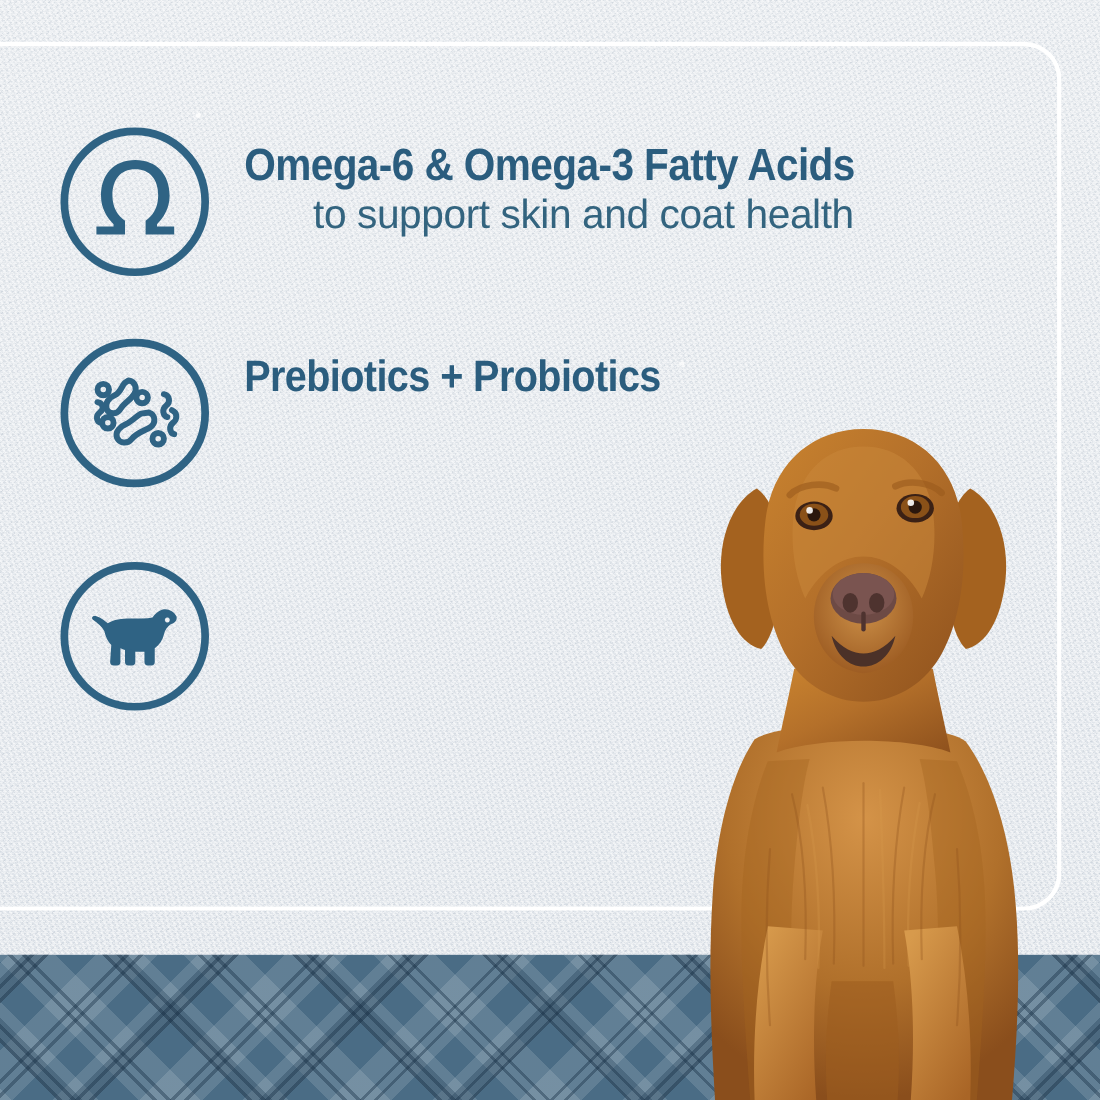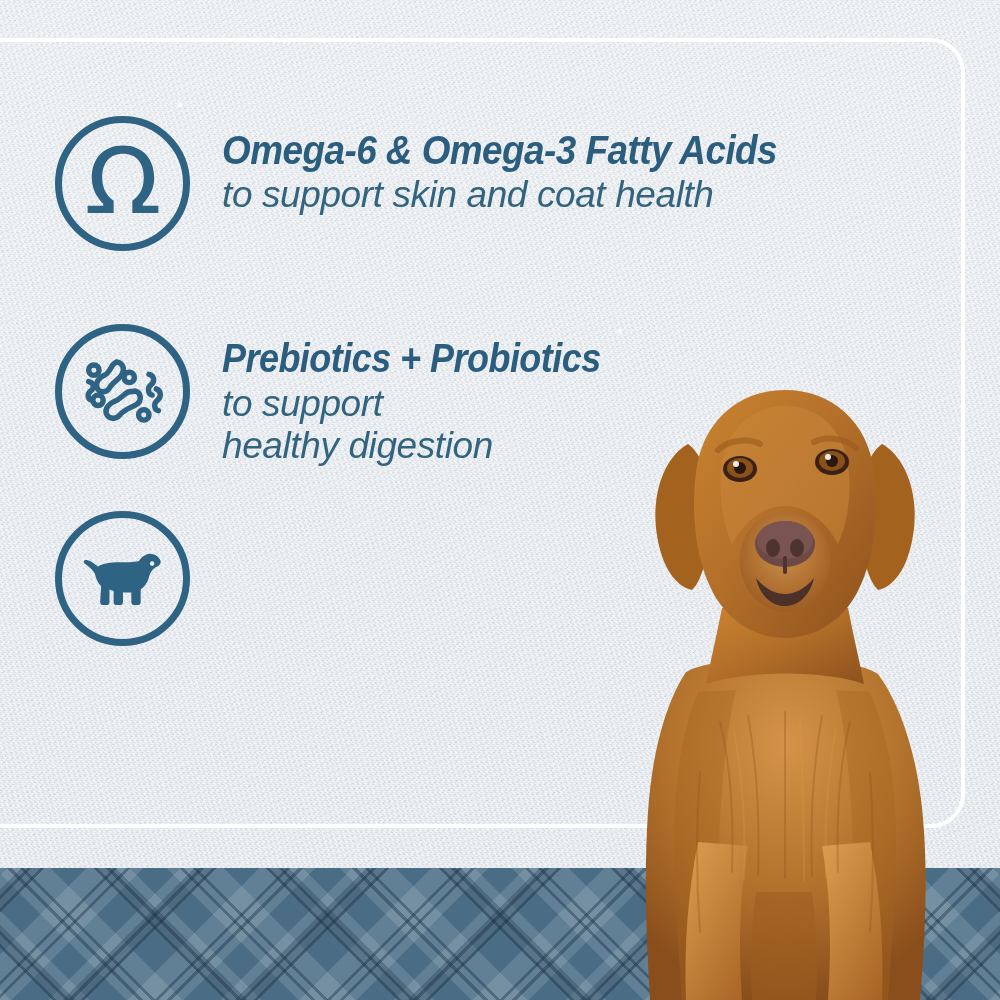--- a/index.html
+++ b/index.html
@@ -9,21 +9,20 @@
     background:#e4e8ec;
     position:relative;
   }
 
   
   #poster {
     position:absolute; inset:0;
     width:1000px; height:1000px;
     overflow:hidden;
     background:#e3e7ec;
-    font-style:italic;
   }
 
   
   .paper {
     position:absolute; left:0; top:0; width:1000px; height:872px;
     background:
       radial-gradient(circle at 18% 12%, rgba(255,255,255,.85) 0 2px, rgba(0,0,0,0) 3px),
       radial-gradient(circle at 62% 38%, rgba(255,255,255,.7) 0 2px, rgba(0,0,0,0) 3px),
       radial-gradient(circle at 83% 74%, rgba(255,255,255,.7) 0 2px, rgba(0,0,0,0) 3px),
       repeating-linear-gradient(38deg, rgba(255,255,255,.40) 0 1px, rgba(0,0,0,0) 1px 3px),
@@ -90,21 +89,21 @@
         rgba(0,0,0,0) 16px 122px),
       repeating-linear-gradient(-45deg,
         rgba(28,56,80,.30) 0 16px,
         rgba(0,0,0,0) 16px 122px);
   }
 
   
   .features { position:absolute; left:0; top:0; width:660px; z-index:4; }
   .feature { position:absolute; display:flex; align-items:flex-start; }
   .feature.f1 { left:55px; top:116px; }
-  .feature.f2 { left:55px; top:324px; }
+  .feature.f2 { left:55px; top:308px; }
   .feature.f3 { left:55px; top:511px; }
 
   .icon-badge {
     width:135px; height:135px; flex:0 0 135px;
     border:7px solid #2f6384;
     border-radius:50%;
     display:flex; align-items:center; justify-content:center;
     background:transparent;
   }
   .icon-badge svg { display:block; }
@@ -123,20 +122,21 @@
   }
   .feat-sub {
     color:#33647f;
     font-family:"Liberation Sans", sans-serif;
     font-weight:400;
     font-size:37px;
     line-height:1.14;
     letter-spacing:-0.4px;
     margin-top:4px;
     white-space:pre-line;
+    text-align:center;
   }
   .feature.f1 .feat-title { font-size:41px; }
   .feature.f1 .feat-sub  { margin-top:2px; }
   .feature.f2 .feat-sub  { margin-top:4px; }
   .feature.f3 .feat-sub  { margin-top:4px; }
 
   
   .dog-wrap {
     position:absolute; left:570px; top:372px;
     width:430px; height:628px;
@@ -202,22 +202,20 @@
 
             <circle cx="22" cy="29" r="5"></circle>
             <circle cx="56" cy="36" r="5"></circle>
             <circle cx="26" cy="58" r="5"></circle>
             <circle cx="70" cy="72" r="5"></circle>
           </g>
         </svg>
       </div>
       <div class="feature-text">
         <div class="feat-title">Prebiotics + Probiotics</div>
-        <div class="feat-sub">to support
-healthy digestion</div>
       </div>
     </div>
 
     <div class="feature f3">
       <div class="icon-badge">
         <svg viewBox="0 0 100 100" width="104" height="104" aria-hidden="true">
           <path d="M86 32
                    C84 28 79 25 74 26
                    C70 27 67 30 65 33
                    C60 34 53 34 46 34

